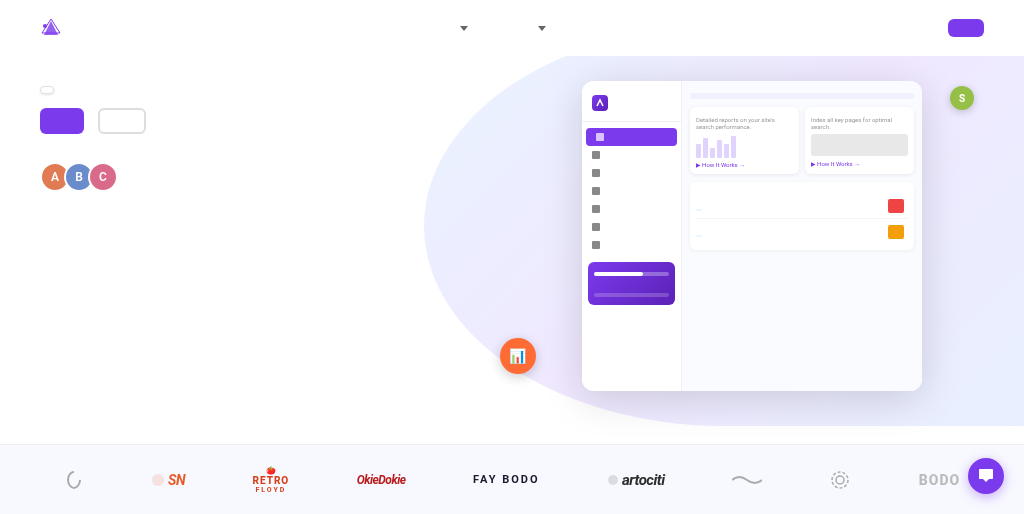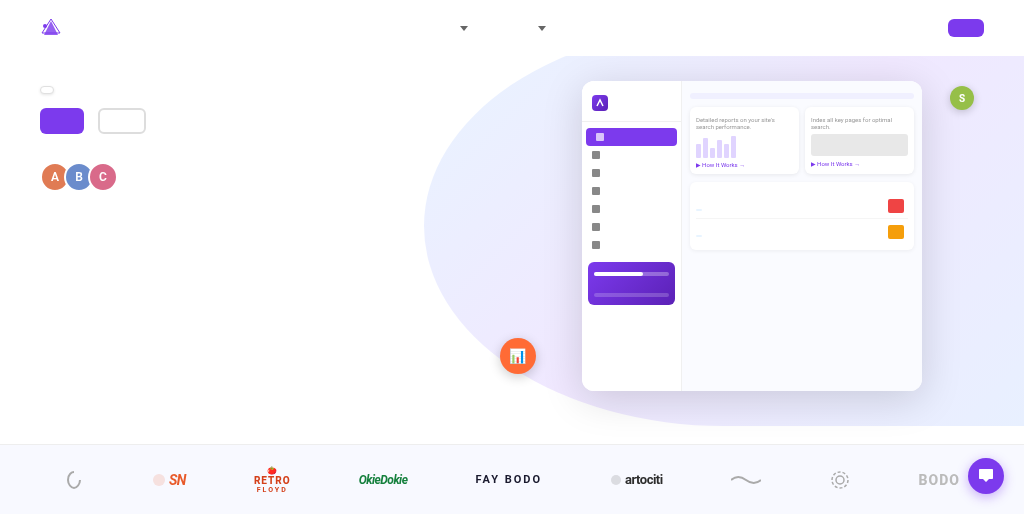--- a/index.html
+++ b/index.html
@@ -499,21 +499,21 @@
       font-size: 14px;
       font-weight: 700;
       color: #bbb;
       letter-spacing: -0.5px;
       display: flex;
       align-items: center;
       gap: 3px;
     }
     .brand-item.colored-sn { color: #e85a2a; }
     .brand-item.colored-rb { color: #d4401a; }
-    .brand-item.colored-ok { color: #15803d; }
+    .brand-item.colored-ok { color: #b91c1c; }
     .brand-item.colored-fy { color: #1a1a2e; }
     .brand-item.colored-ar { color: #2d2d2d; }
 
     .chevron {
       display: inline-block;
       width: 0;
       height: 0;
       border-left: 4px solid transparent;
       border-right: 4px solid transparent;
       border-top: 5px solid #666;
@@ -734,21 +734,21 @@
       </svg>
     SN
   </div>
   <div class="brand-item colored-rb" style="font-size:10px; flex-direction:column; gap:0;">
     <span style="color:#d4401a; font-size:8px;">🍅</span>
     <span style="font-size:10px; font-weight:800; letter-spacing:1px;">RETRO</span>
     <span style="font-size:7px; letter-spacing:2px;">FLOYD</span>
   </div>
   <div class="brand-item colored-ok" style="font-size:12px; font-style:italic;">OkieDokie</div>
   <div class="brand-item colored-fy" style="font-size:11px; letter-spacing:2px;">FAY BODO</div>
-  <div class="brand-item colored-ar" style="font-size:13px; ">
+  <div class="brand-item colored-ar" style="font-size:15px; font-style:italic;">
     <svg width="12" height="12" viewBox="0 0 12 12">
         <circle cx="6" cy="6" r="5" fill="#333" opacity="0.15"></circle>
       </svg>
     artociti
   </div>
   <div class="brand-item">
     <svg width="30" height="15" viewBox="0 0 30 15">
         <path d="M0,8 Q7,2 15,8 Q23,14 30,8" stroke="#aaa" fill="none" stroke-width="2"></path>
       </svg>
   </div>

